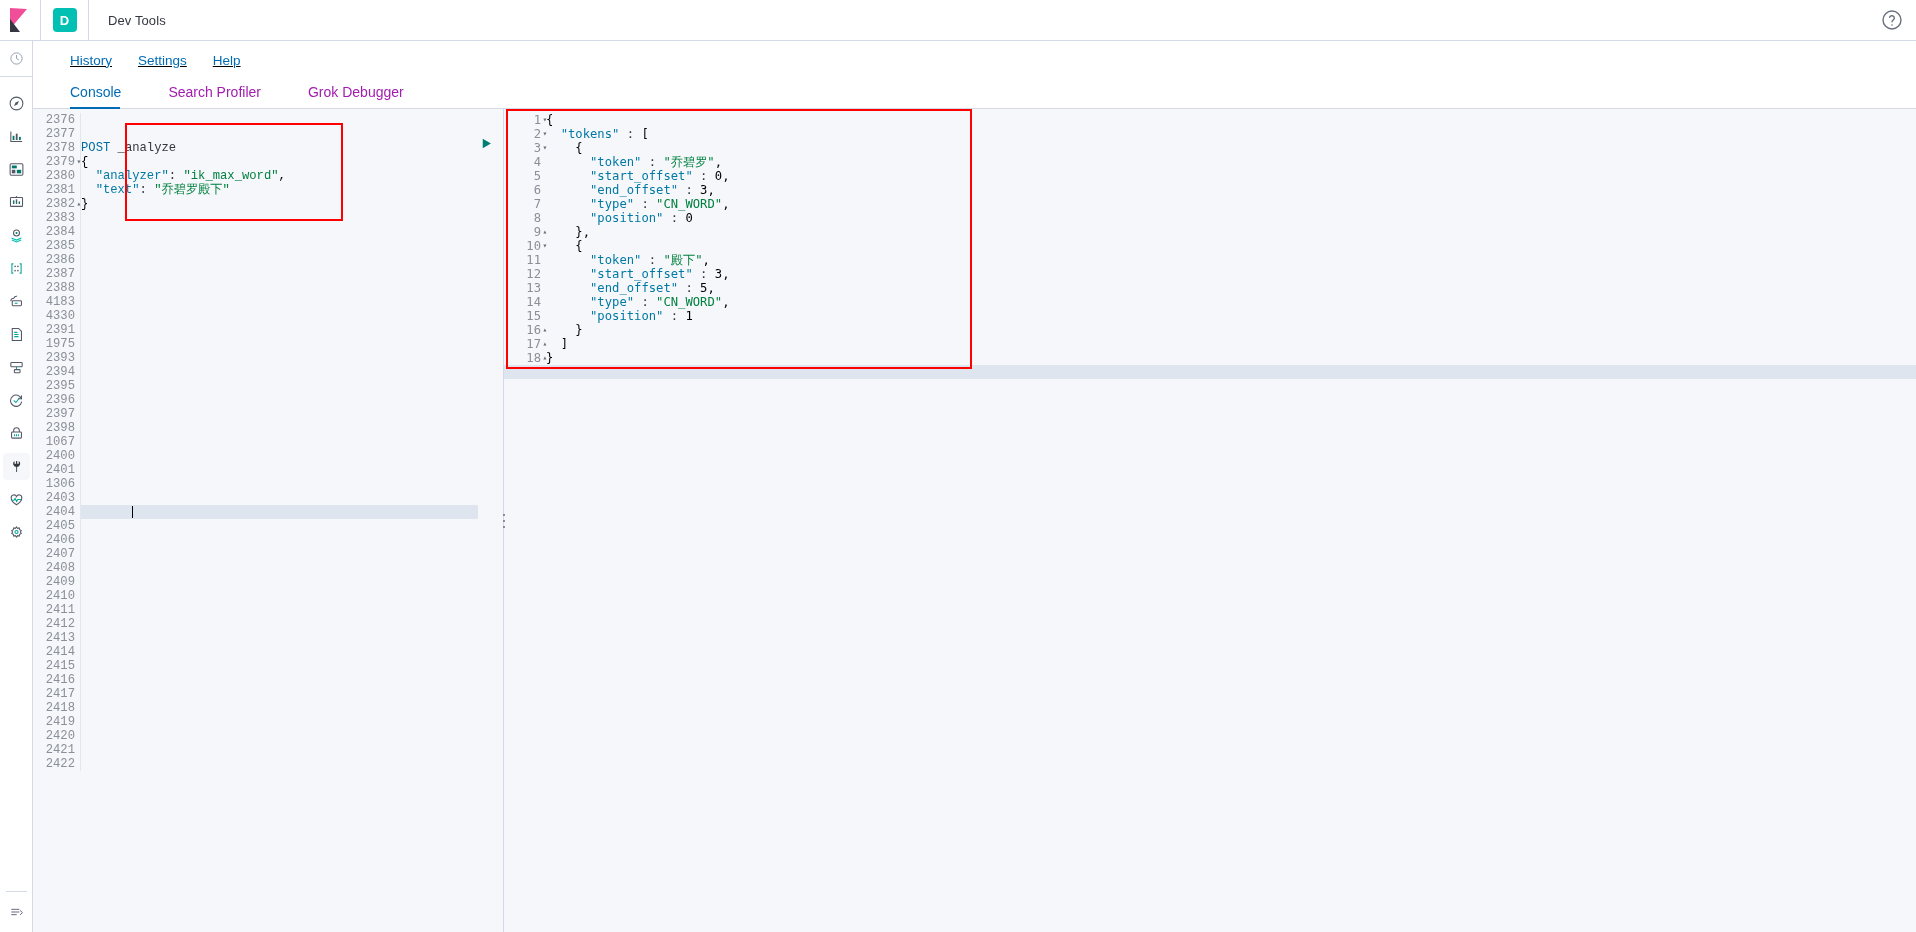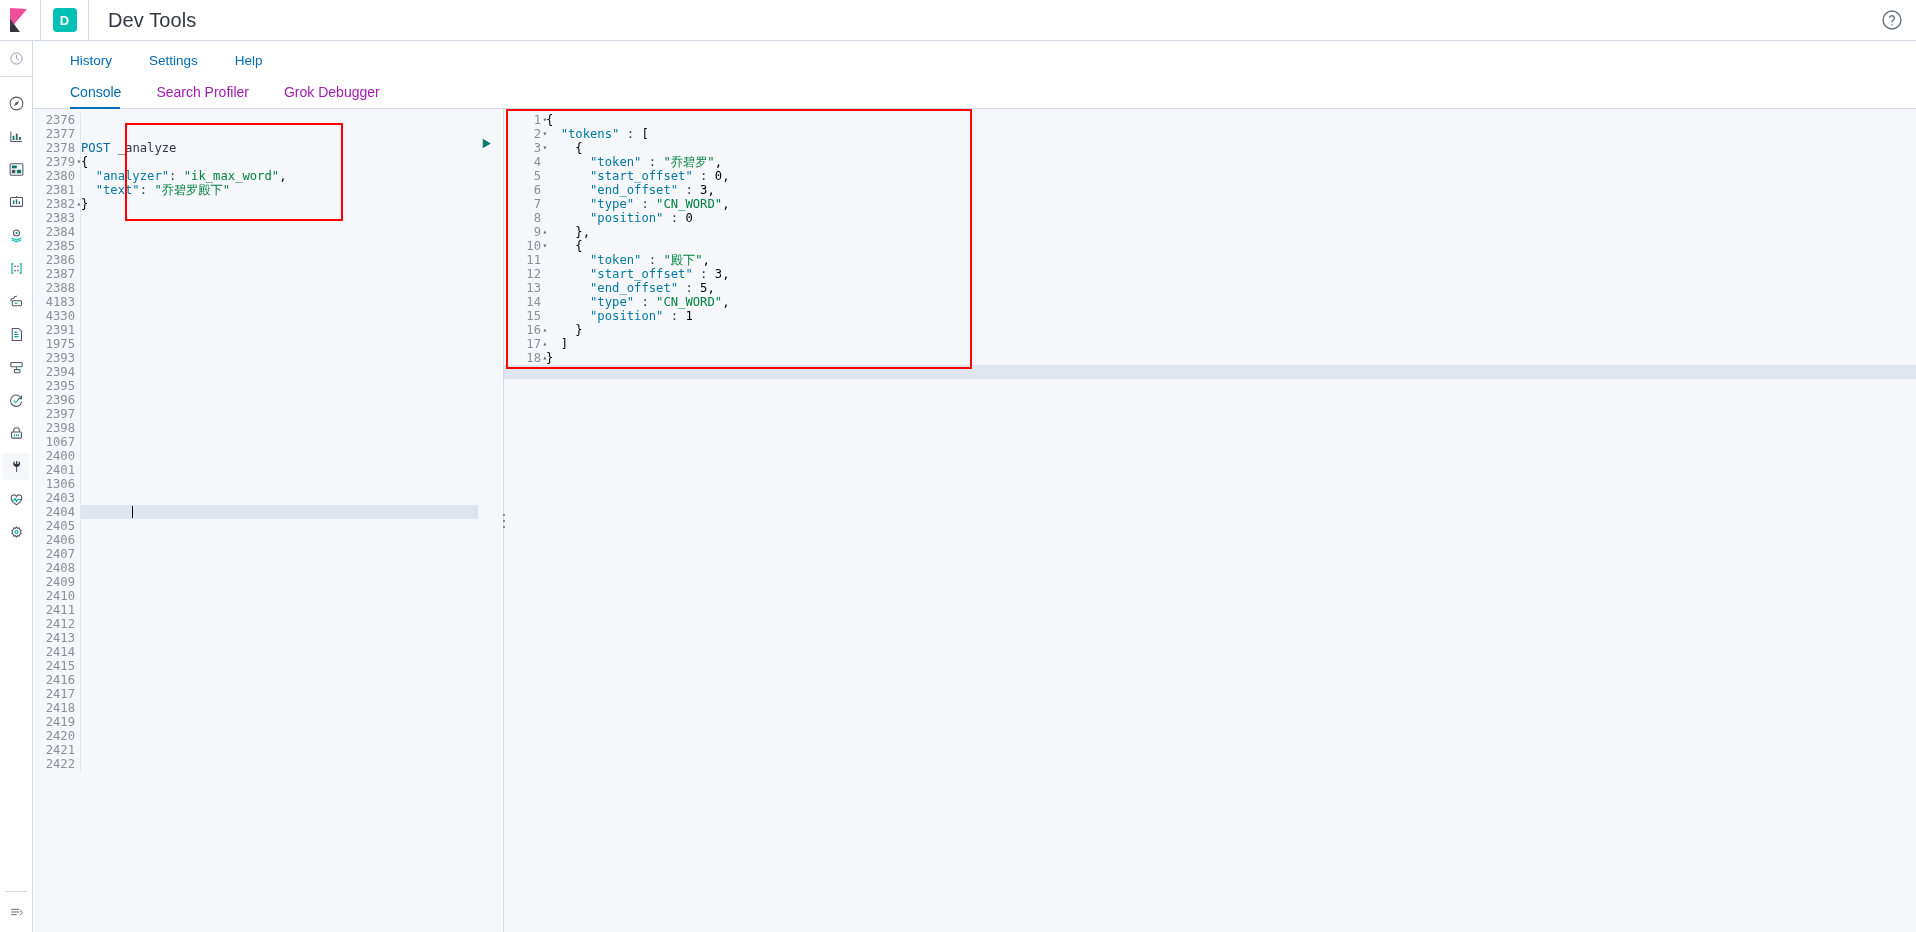--- a/index.html
+++ b/index.html
@@ -32,21 +32,21 @@
   }
   .space-badge {
     width: 24px; height: 24px; border-radius: 4px;
     background: #00bfb3; color: #ffffff;
     font-size: 13px; font-weight: 700;
     display:flex; align-items:center; justify-content:center;
     font-family: "Liberation Sans", sans-serif;
   }
   .hdr-title {
     margin-left: 19px;
-    font-size: 20px; color: #343741; font-weight: 400;
+    font-size: 13px; color: #343741; font-weight: 400;
     letter-spacing: .1px;
   }
   .hdr-right { position:absolute; right: 12px; top: 8px; display:flex; align-items:center; }
   .hdr-help-icon { width: 24px; height: 24px; color:#69707d; }
 
   
   .body-row { flex: 1 1 auto; display: flex; min-height: 0; }
 
   
   .sidebar {
@@ -76,30 +76,30 @@
   }
   .sb-divider {
     position:absolute; bottom: 40px; left: 6px; width: 21px; height: 1px; background:#d3dae6;
   }
 
   
   .content { flex: 1 1 auto; display:flex; flex-direction:column; min-width:0; background:#ffffff; }
 
   .subnav {
     height: 32px; flex: 0 0 32px;
-    display:flex; align-items:center; gap: 37px;
-    padding-left: 37px; padding-top: 6px;
+    display:flex; align-items:center; gap: 26px;
+    padding-left: 37px; padding-top: 6px; text-decoration: underline;
   }
   .subnav a {
     font-size: 13.5px; color: #006bb4; text-decoration:none; cursor:pointer;
   }
 
   .tabs {
     height: 36px; flex: 0 0 36px;
-    display:flex; align-items:flex-end; gap: 0;
+    display:flex; align-items:flex-end; gap: 12px;
     padding-left: 37px;
     border-bottom: 1px solid #d3dae6;
   }
   .tab {
     font-size: 14px; color: #a21caf;
     padding: 0 17px 9px 0; margin-right: 18px;
     cursor: pointer; position: relative; line-height: 1;
   }
   .tab.active { color: #006bb4; font-weight: 400; }
   .tab.active::after {
@@ -340,21 +340,21 @@
       <div class="tabs">
         <div class="tab active">Console</div>
         <div class="tab">Search Profiler</div>
         <div class="tab">Grok Debugger</div>
       </div>
 
       <div class="editors">
 
         <div class="pane pane-left">
           <div class="editor-scroll">
-            <div class="code-table" style="padding-top:4px;">
+            <div class="code-table" style="padding-top:4px;font-family:Liberation Mono, monospace;">
               <div class="gutter gutter-left gutter-left-bar" id="req-gutter">
                   <div class="gline">2376</div>
                   <div class="gline">2377</div>
                   <div class="gline">2378</div>
                   <div class="gline">2379<span class="fold">▾</span></div>
                   <div class="gline">2380</div>
                   <div class="gline">2381</div>
                   <div class="gline">2382<span class="fold">▴</span></div>
                   <div class="gline">2383</div>
                   <div class="gline">2384</div>

